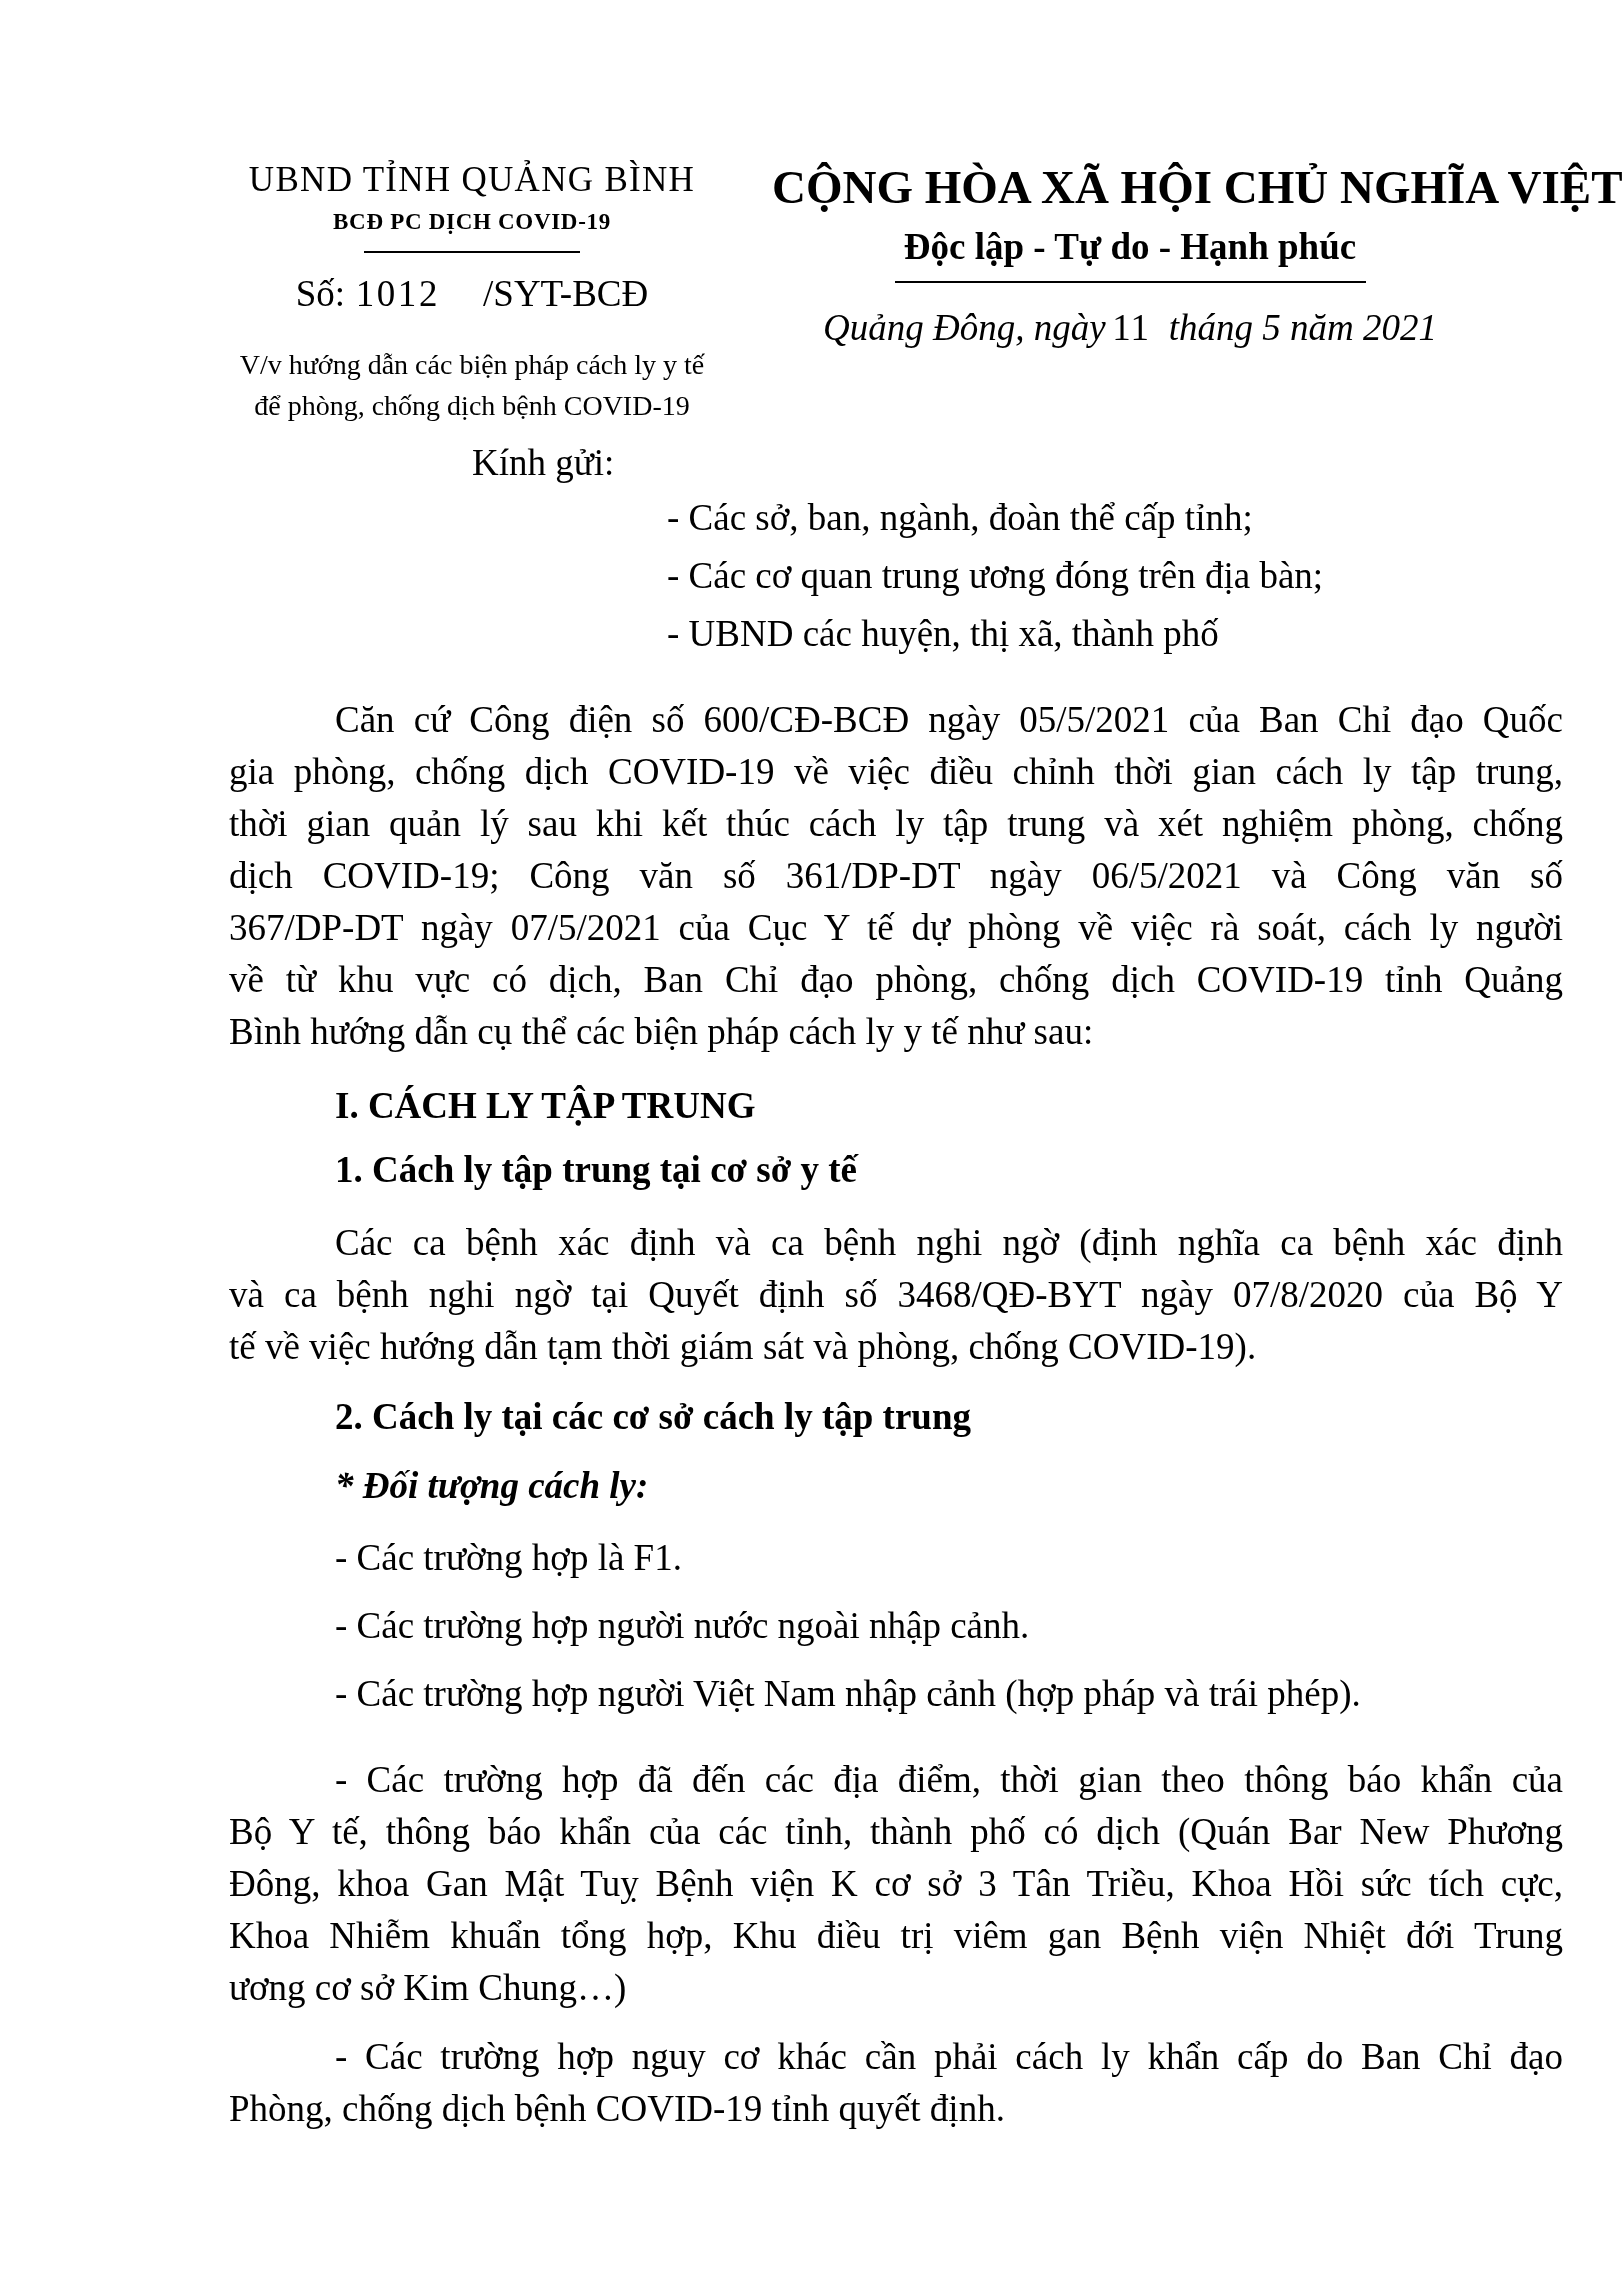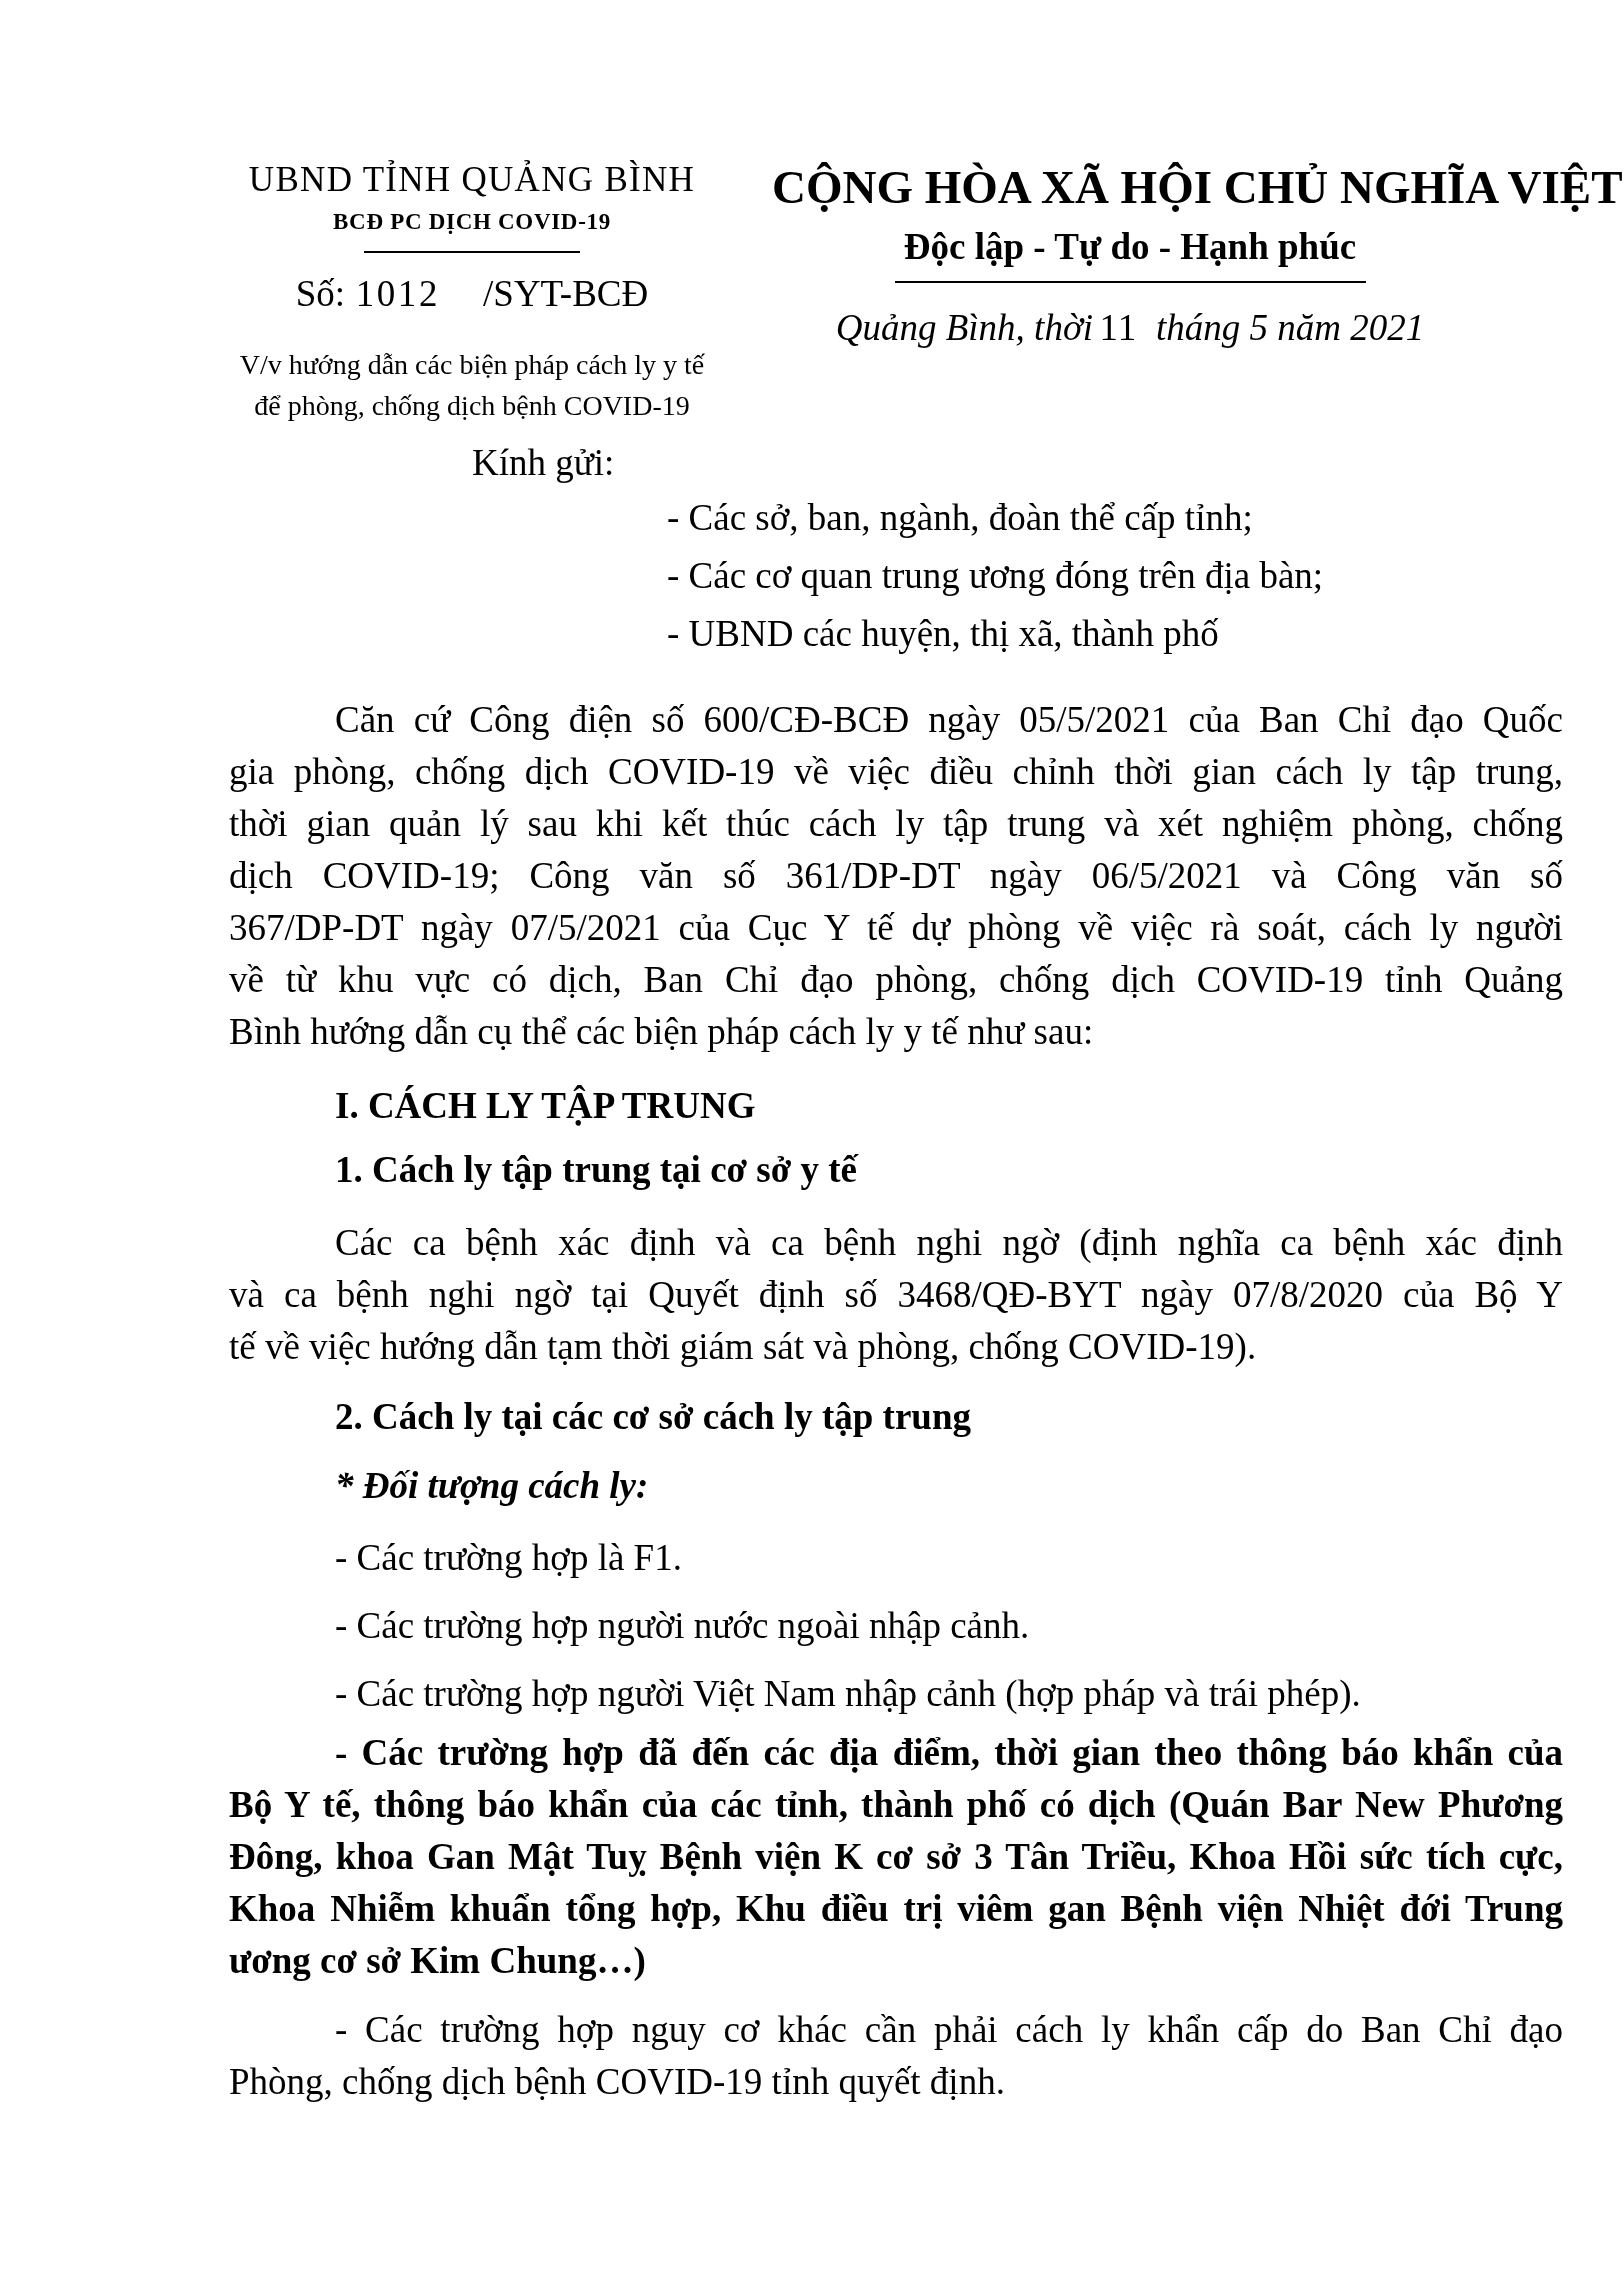--- a/index.html
+++ b/index.html
@@ -55,21 +55,21 @@
       <div class="subject">
         <div>V/v hướng dẫn các biện pháp cách ly y tế</div>
         <div>để phòng, chống dịch bệnh COVID-19</div>
       </div>
     </div>
     <div class="col-right">
       <div class="national1">CỘNG HÒA XÃ HỘI CHỦ NGHĨA VIỆT NAM</div>
       <div class="national2">Độc lập - Tự do - Hạnh phúc</div>
       <div class="rule rule-right"></div>
       <div class="place-date">
-        <span>Quảng Bình, thời</span><span class="day">11</span><span>tháng 5 năm 2021</span>
+        <span>Quảng Đông, ngày</span><span class="day">11</span><span>tháng 5 năm 2021</span>
       </div>
     </div>
   </div>
 
   <div class="doc-body">
     <div class="salutation">Kính gửi:</div>
     <div class="recipient-list">
         <div class="recipient-line">- Các sở, ban, ngành, đoàn thể cấp tỉnh;</div>
         <div class="recipient-line">- Các cơ quan trung ương đóng trên địa bàn;</div>
         <div class="recipient-line">- UBND các huyện, thị xã, thành phố</div>
@@ -89,21 +89,21 @@
         <div class="para" style="margin-top: 21px;">
           <div class="line indent just">Các ca bệnh xác định và ca bệnh nghi ngờ (định nghĩa ca bệnh xác định</div>
           <div class="line just">và ca bệnh nghi ngờ tại Quyết định số 3468/QĐ-BYT ngày 07/8/2020 của Bộ Y</div>
           <div class="line">tế về việc hướng dẫn tạm thời giám sát và phòng, chống COVID-19).</div>
         </div>
         <div class="heading" style="margin-top: 18.3px;">2. Cách ly tại các cơ sở cách ly tập trung</div>
         <div class="heading-italic" style="margin-top: 17px;">* Đối tượng cách ly:</div>
         <div class="bullet" style="margin-top: 19.6px;">- Các trường hợp là F1.</div>
         <div class="bullet" style="margin-top: 16.4px;">- Các trường hợp người nước ngoài nhập cảnh.</div>
         <div class="bullet" style="margin-top: 16.4px;">- Các trường hợp người Việt Nam nhập cảnh (hợp pháp và trái phép).</div>
-        <div class="para" style="margin-top: 7px; font-weight: bold;">
+        <div class="para" style="margin-top: 34px;">
           <div class="line indent just">- Các trường hợp đã đến các địa điểm, thời gian theo thông báo khẩn của</div>
           <div class="line just">Bộ Y tế, thông báo khẩn của các tỉnh, thành phố có dịch (Quán Bar New Phương</div>
           <div class="line just">Đông, khoa Gan Mật Tuỵ Bệnh viện K cơ sở 3 Tân Triều, Khoa Hồi sức tích cực,</div>
           <div class="line just">Khoa Nhiễm khuẩn tổng hợp, Khu điều trị viêm gan Bệnh viện Nhiệt đới Trung</div>
           <div class="line">ương cơ sở Kim Chung…)</div>
         </div>
         <div class="para" style="margin-top: 16.4px;">
           <div class="line indent just">- Các trường hợp nguy cơ khác cần phải cách ly khẩn cấp do Ban Chỉ đạo</div>
           <div class="line">Phòng, chống dịch bệnh COVID-19 tỉnh quyết định.</div>
         </div>

